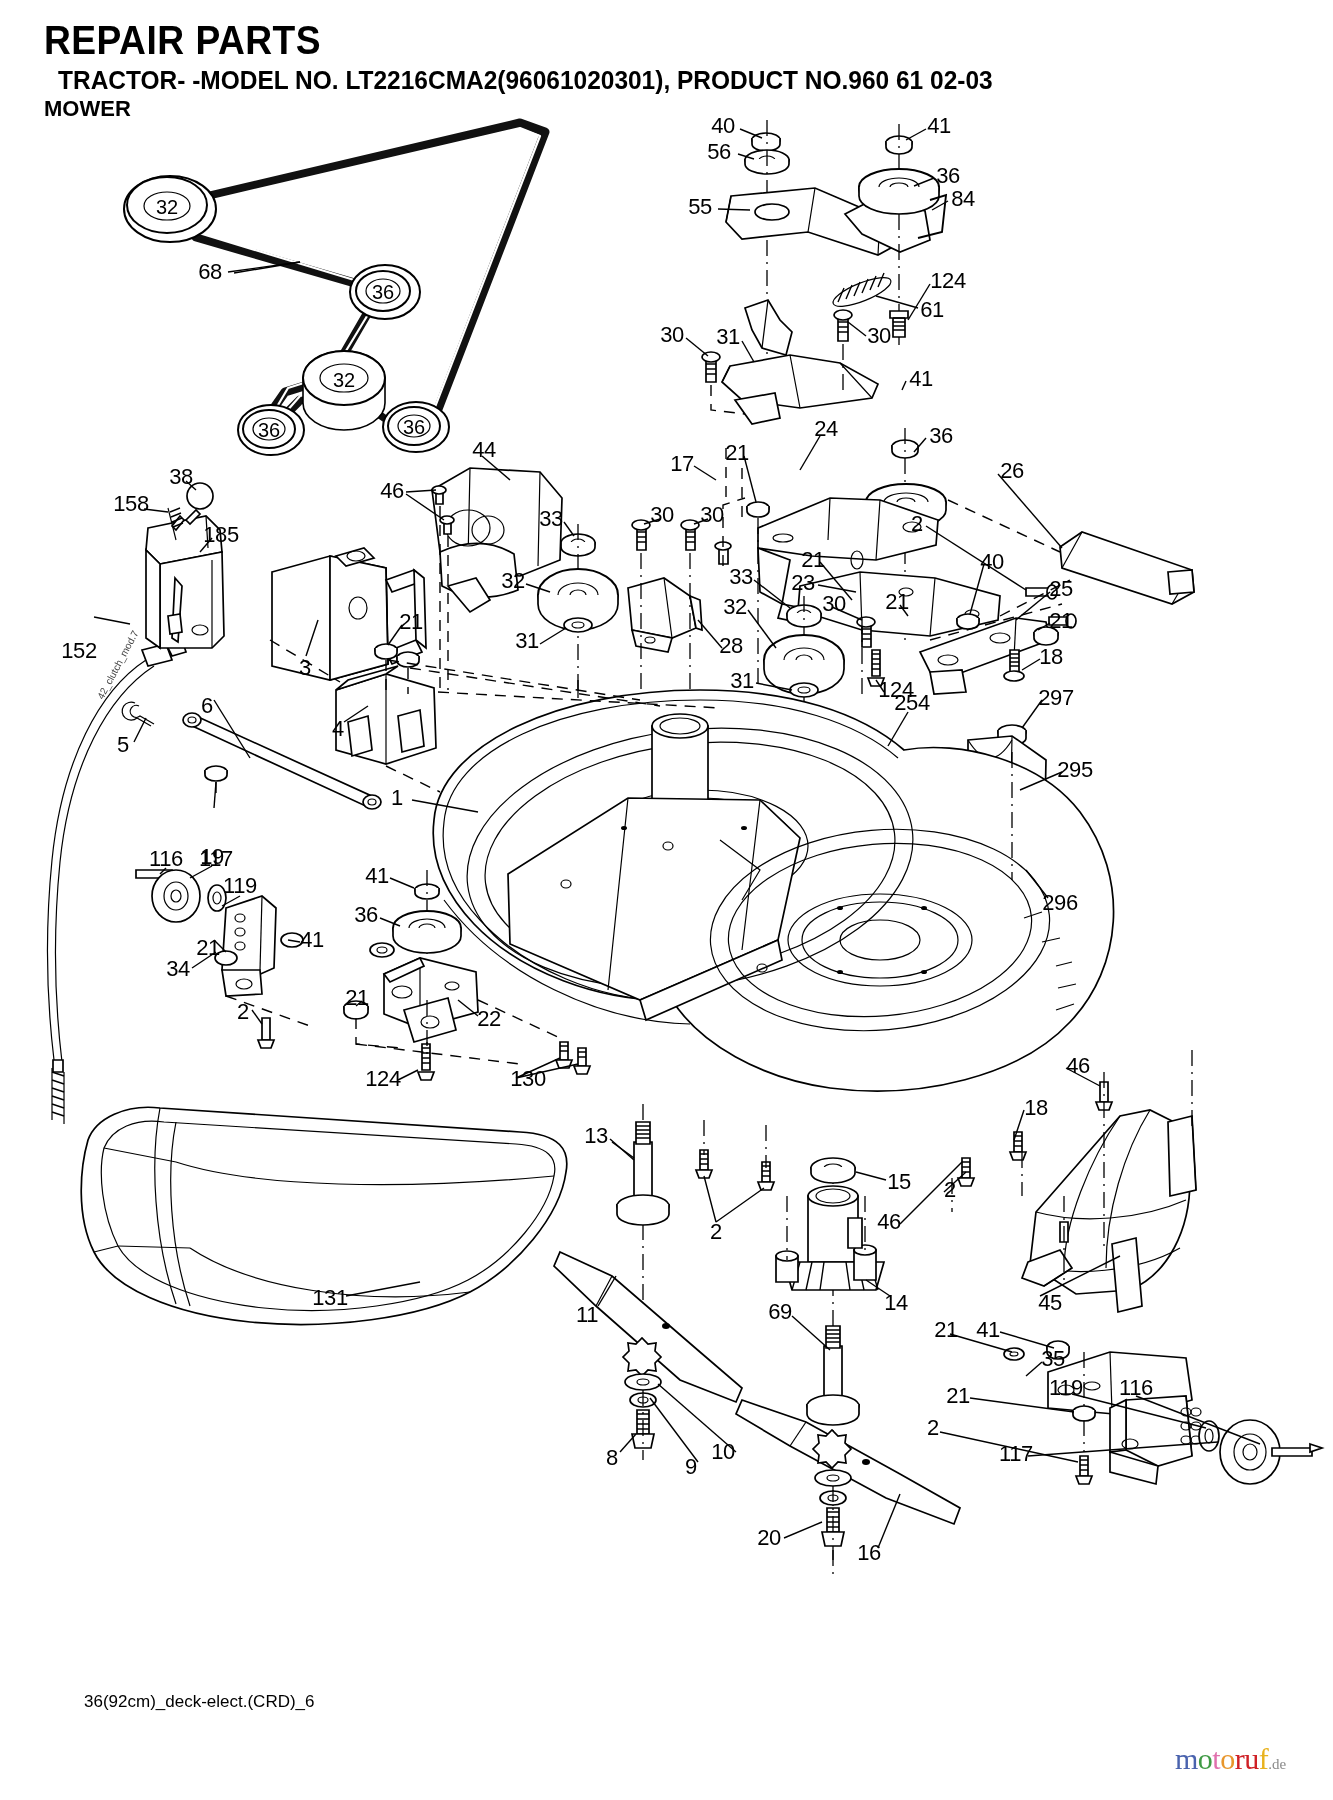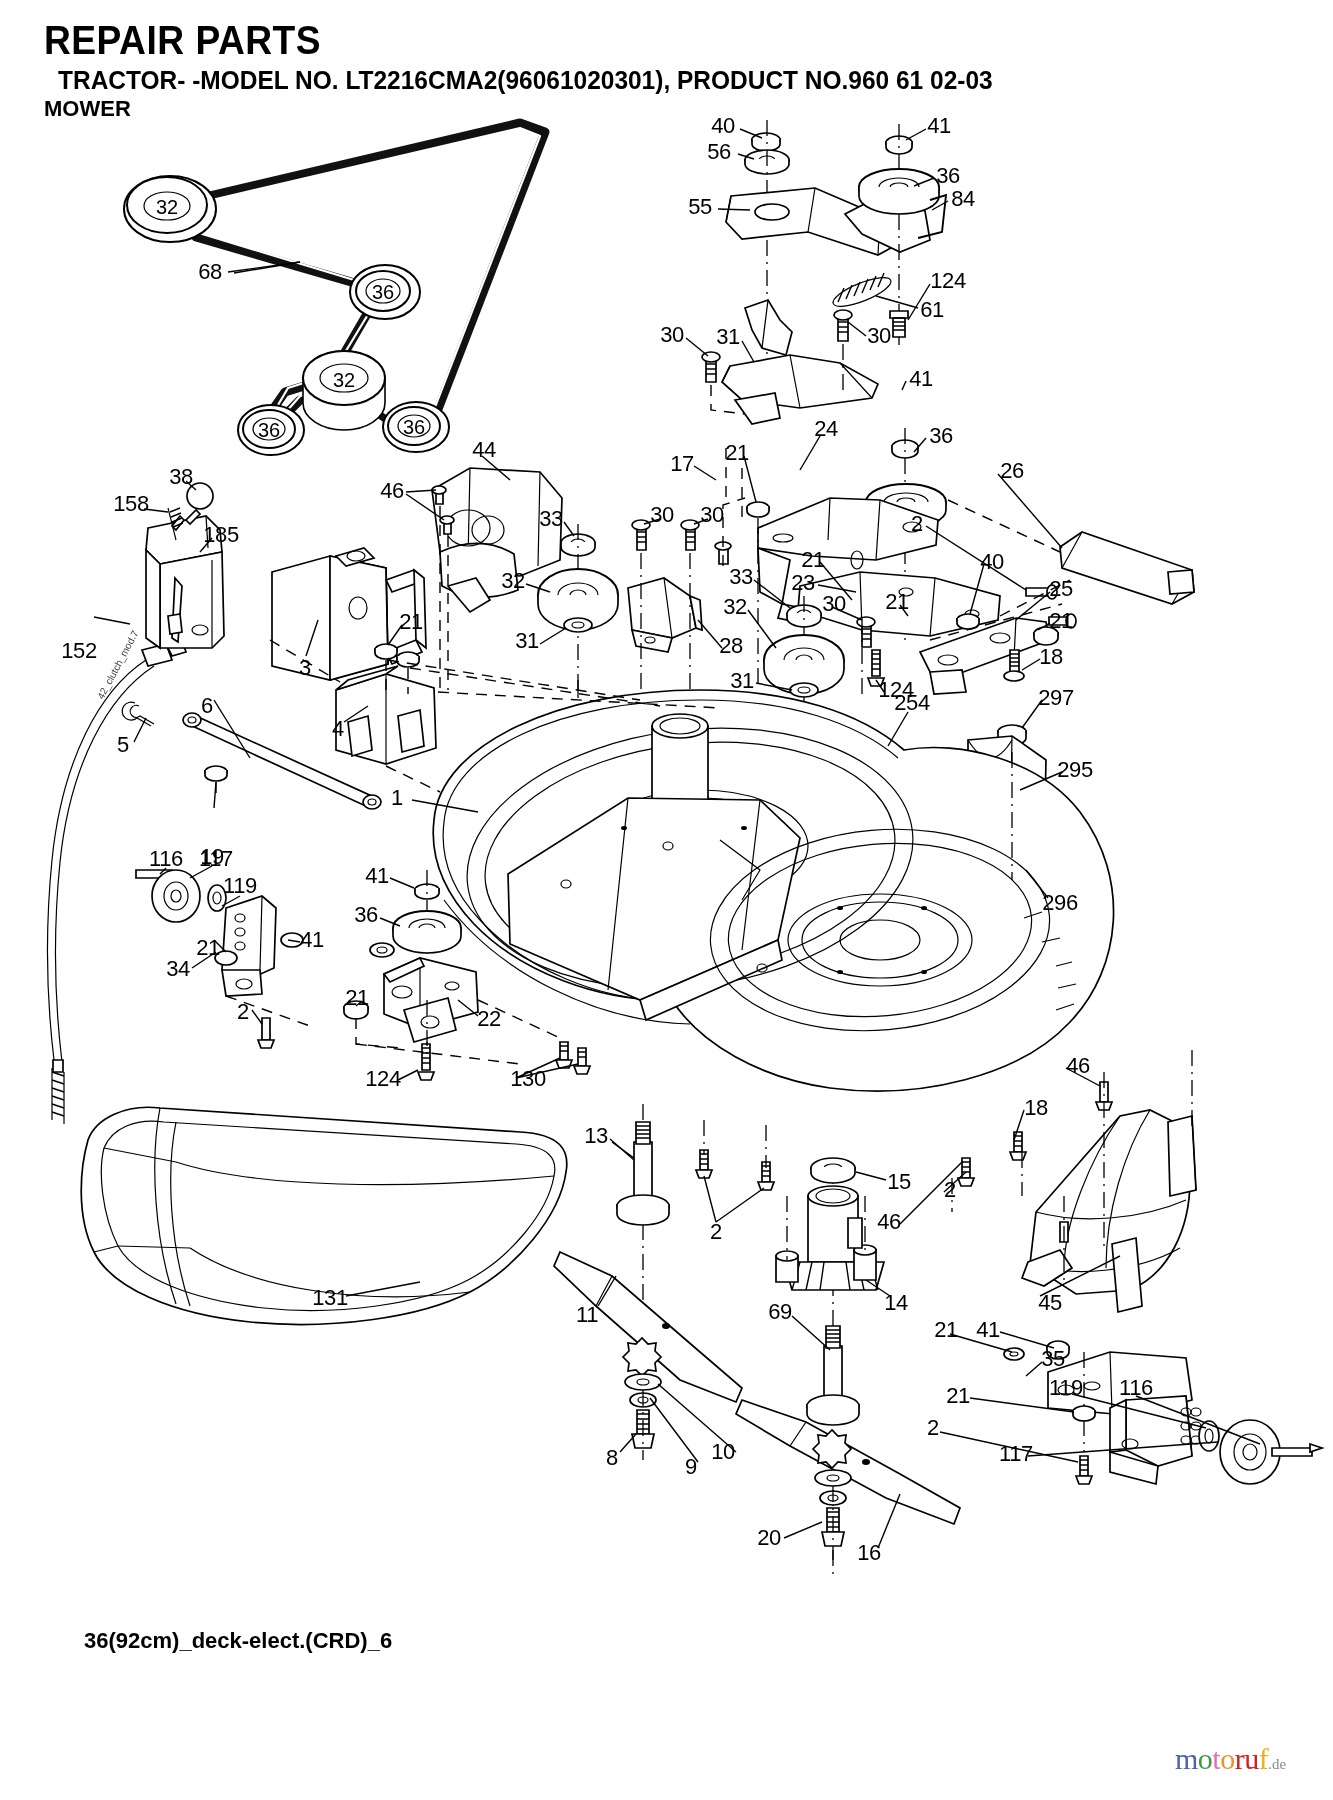--- a/index.html
+++ b/index.html
@@ -7,21 +7,21 @@
        font-family:"Liberation Sans","DejaVu Sans",sans-serif;color:#000;overflow:hidden;}
   #sheet{position:absolute;inset:0;}
 
   
   .hdr-title{position:absolute;left:44px;top:18px;font-size:40px;font-weight:bold;
              letter-spacing:.5px;font-stretch:condensed;transform:scaleX(.93);transform-origin:left center;}
   .hdr-model{position:absolute;left:58px;top:66px;font-size:25.5px;font-weight:bold;
              white-space:nowrap;transform:scaleX(.96);transform-origin:left center;}
   .hdr-sub{position:absolute;left:44px;top:96px;font-size:22px;font-weight:bold;}
 
-  .footer-code{position:absolute;left:84px;top:1628px;font-size:22px;font-weight:bold;}
+  .footer-code{position:absolute;left:84px;top:1692px;font-size:17px;}
 
   
   .wm{position:absolute;left:1175px;top:1742px;font-family:"Liberation Serif","DejaVu Serif",serif;
       font-size:30px;letter-spacing:-0.5px;white-space:nowrap;}
   .wm span{display:inline-block;}
   .wm .de{font-size:15px;color:#8a8a8a;letter-spacing:0;}
 
   
   .cal{position:absolute;font-size:22px;font-weight:500;color:#000;white-space:nowrap;
        line-height:1;letter-spacing:-0.4px;transform:translate(-50%,-50%);}

